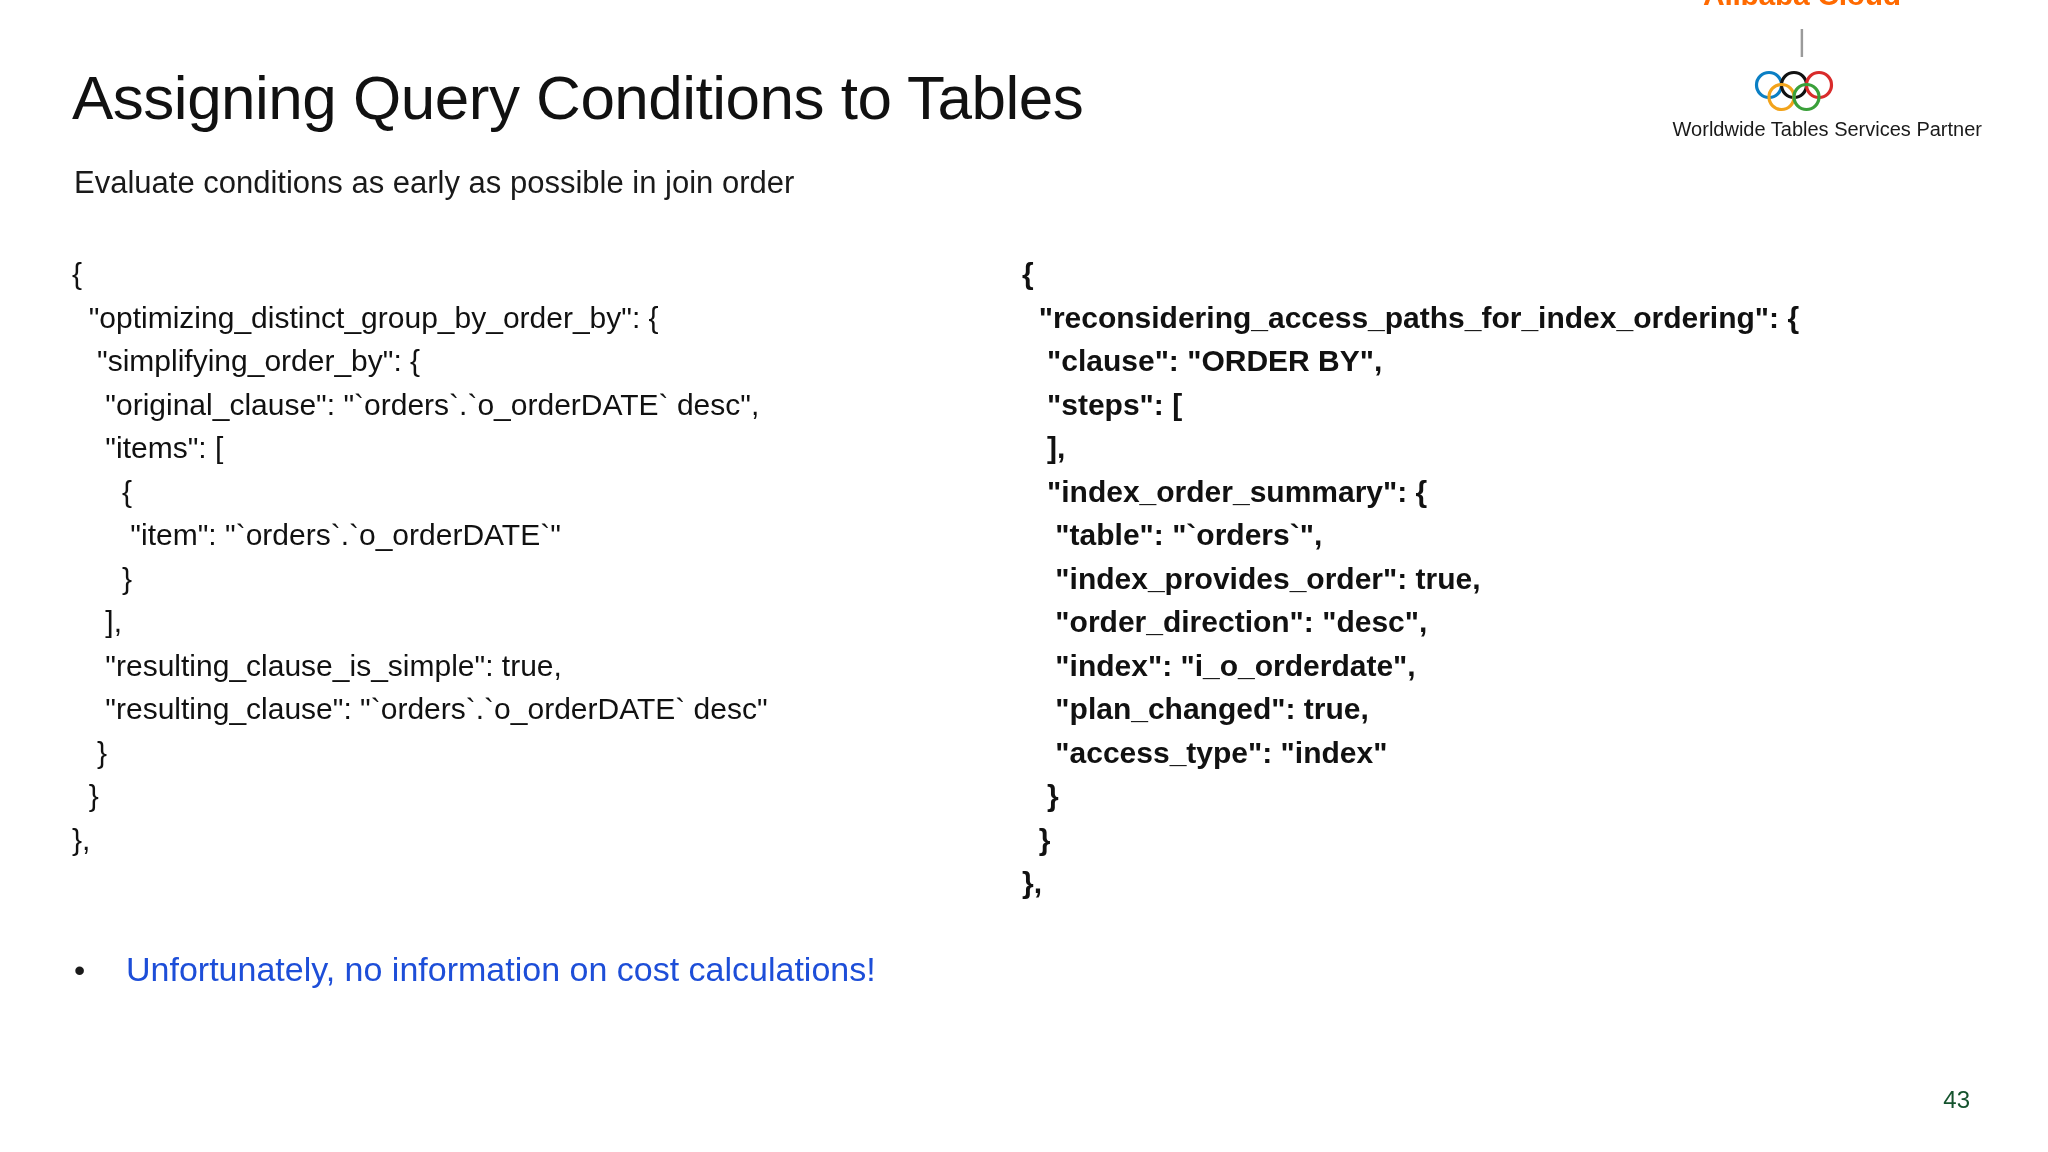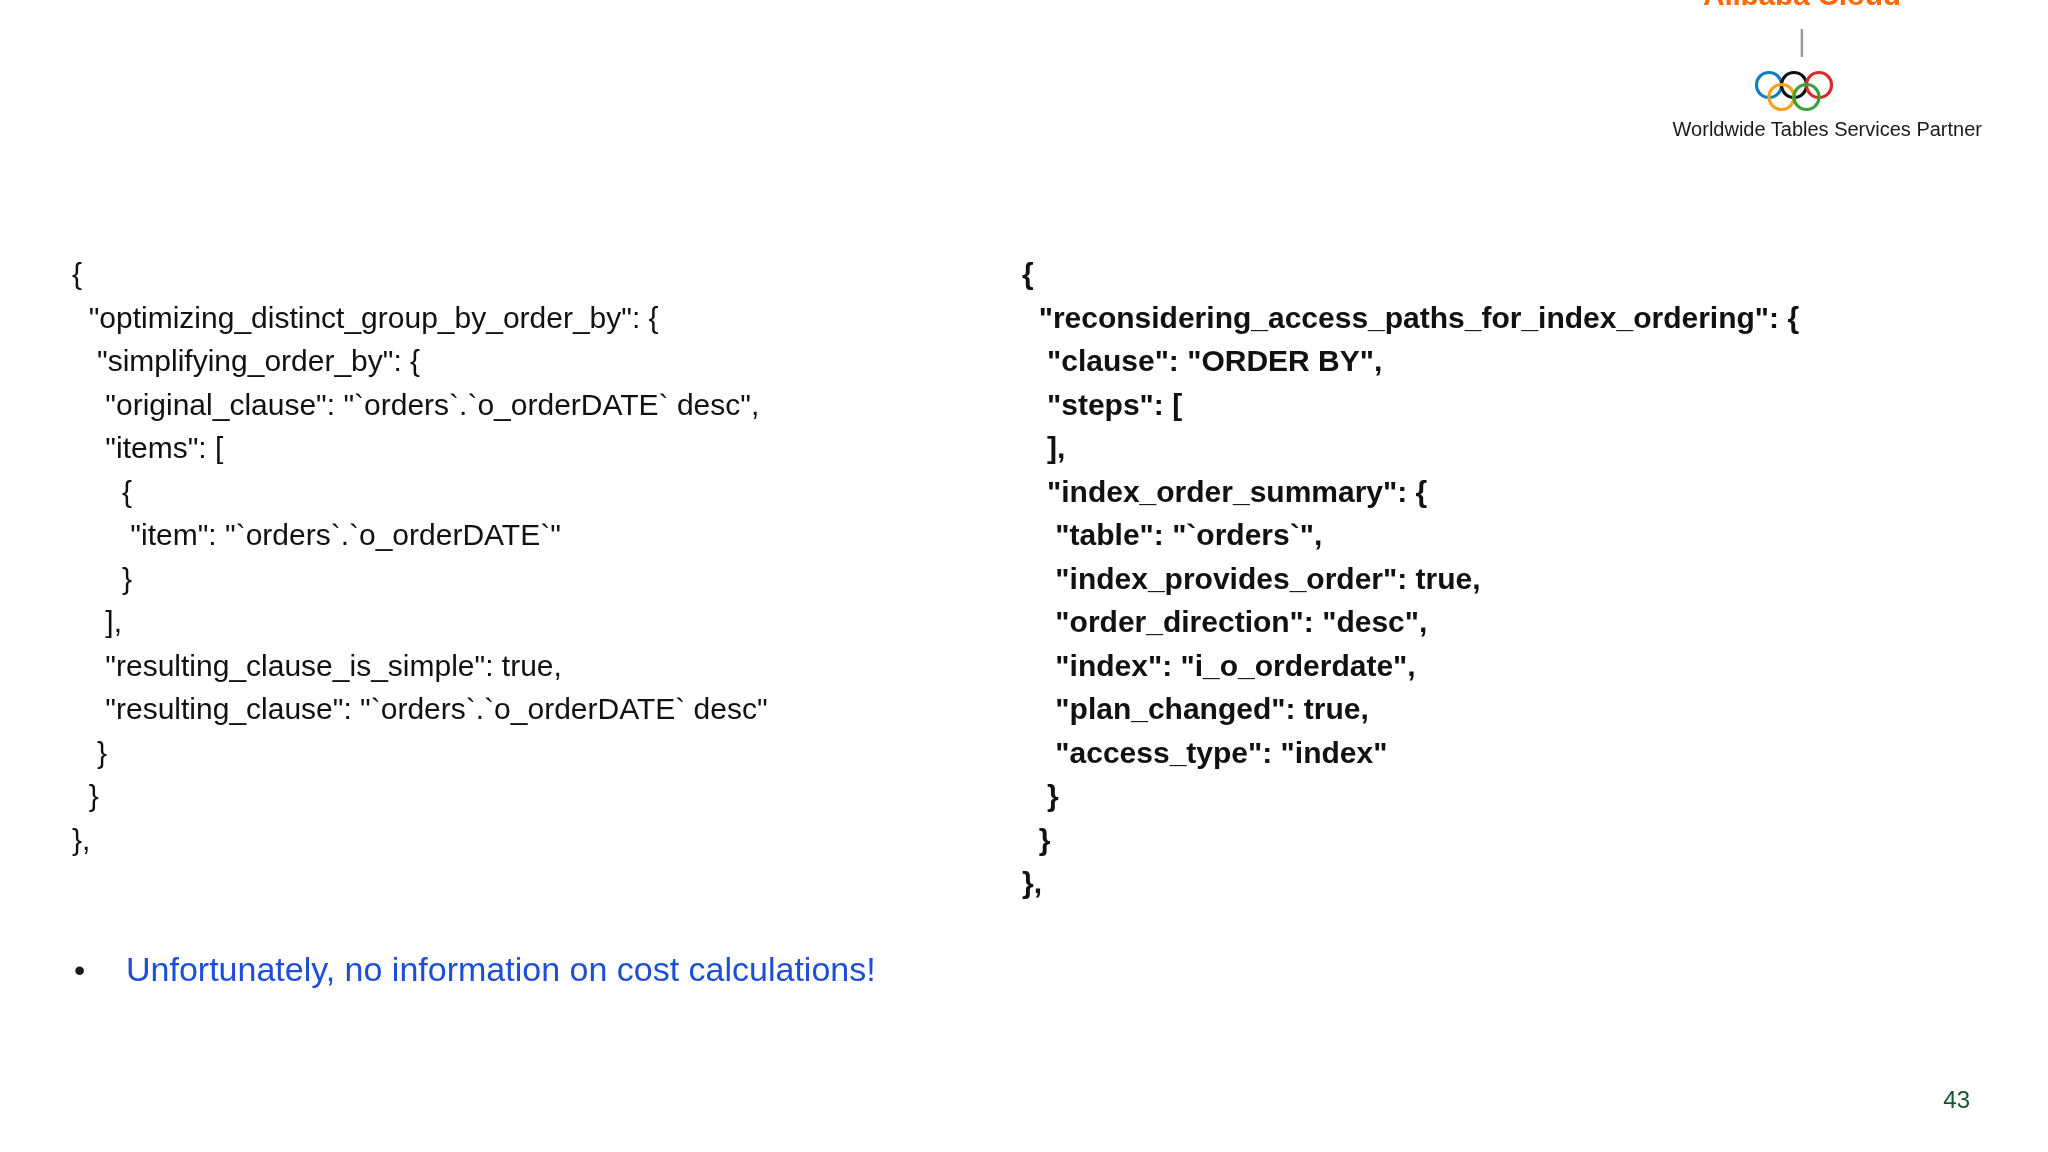--- a/index.html
+++ b/index.html
@@ -167,20 +167,22 @@
     bottom: 38px;
     font-size: 24px;
     color: #14532d;
   }
 </style>
 </head>
 <body>
 
 <div class="slide">
 
+  <div class="title">Assigning Query Conditions to Tables</div>
+  <div class="subtitle">Evaluate conditions as early as possible in join order</div>
 
   <div class="logo-block">
     <div class="logo-row">
       <span class="ali-mark">
         <span class="bracket-l"></span>
         <span class="dash"></span>
         <span class="bracket-r"></span>
       </span>
       <span class="ali-word">Alibaba Cloud</span>
       <span class="logo-divider">|</span>

